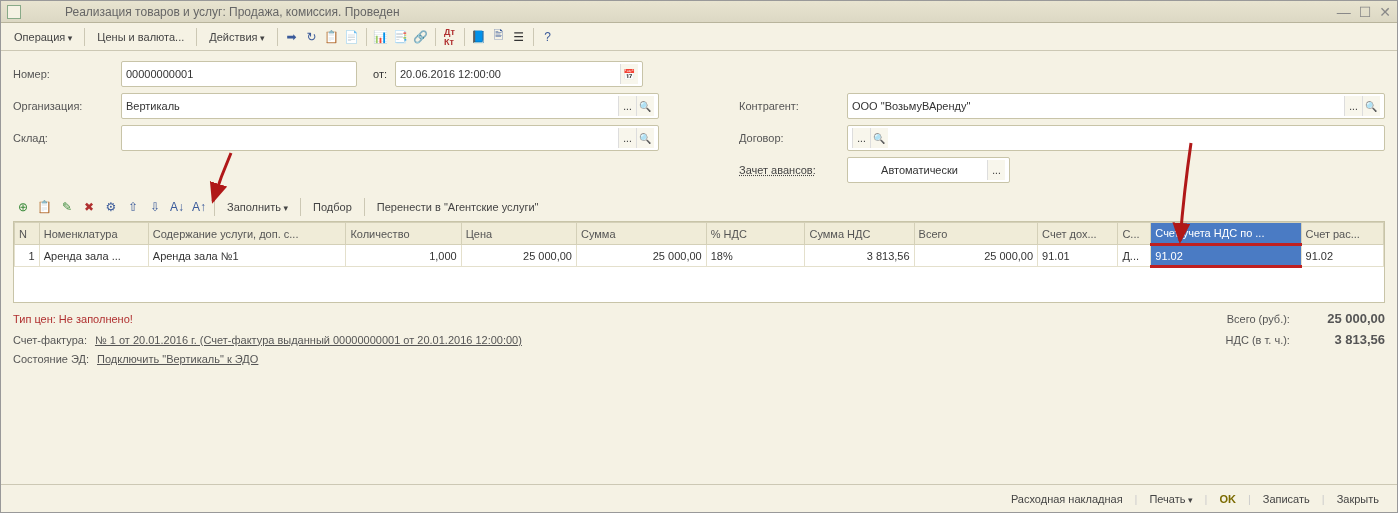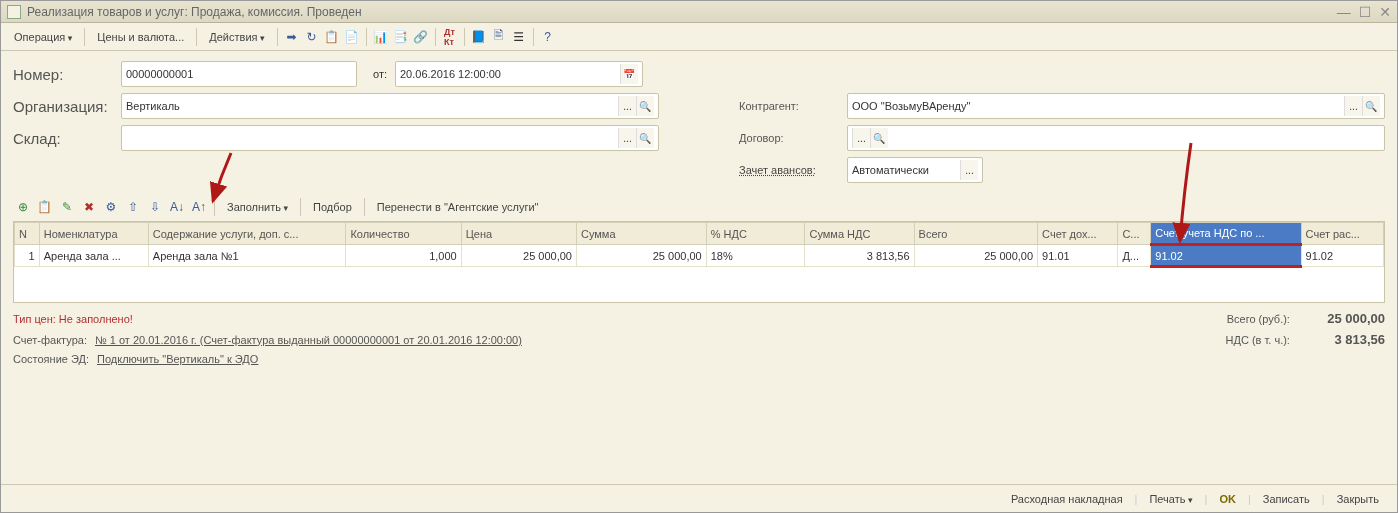--- a/index.html
+++ b/index.html
@@ -1,32 +1,32 @@
 <!DOCTYPE html>
 <html><head>
   <meta charset="utf-8">
   <style>
     * { box-sizing: border-box; margin: 0; padding: 0; font-family: Arial, sans-serif; }
     body { background: #f5f2e4; font-size: 11px; color: #333; }
     .window { width: 1398px; height: 513px; border: 1px solid #999; background: #f5f2e4; position: relative; }
     .titlebar { height: 22px; background: linear-gradient(#e8e4d0, #dcd8c4); border-bottom: 1px solid #b8b49c; display: flex; align-items: center; padding: 0 6px; }
     .titlebar-icon { width: 14px; height: 14px; background: #f5f2e4; border: 1px solid #8a8; margin-right: 6px; }
-    .titlebar-text { flex: 1; color: #666; font-size: 12px; }
+    .titlebar-text { flex: 1; color: #666; font-size: 12px; margin-left: 38px; }
     .window-controls { display: flex; gap: 8px; color: #888; }
     .window-controls span { cursor: pointer; font-size: 14px; }
     
     .toolbar { height: 28px; display: flex; align-items: center; padding: 0 6px; gap: 2px; border-bottom: 1px solid #ccc8b4; }
     .toolbar-btn { padding: 3px 6px; background: transparent; border: 1px solid transparent; cursor: pointer; font-size: 11px; color: #444; border-radius: 3px; }
     .dropdown-arrow::after { content: " ▾"; font-size: 9px; }
     .toolbar-sep { width: 1px; height: 18px; background: #ccc8b4; margin: 0 3px; }
     .toolbar-icon { width: 18px; height: 18px; display: inline-flex; align-items: center; justify-content: center; cursor: pointer; border-radius: 2px; font-size: 12px; }
     
     .form-area { padding: 10px 12px 4px; }
     .form-row { display: flex; align-items: center; margin-bottom: 6px; gap: 8px; }
-    .form-label { width: 100px; color: #555; font-size: 15px; }
+    .form-label { width: 100px; color: #555; font-size: 11px; }
     .form-label-r { width: 100px; color: #555; font-size: 11px; }
     .form-input { height: 22px; border: 1px solid #c8c4a8; background: #fff; padding: 12px 4px; font-size: 11px; border-radius: 2px; position: relative; display: flex; align-items: center; }
     .input-btn { width: 18px; height: 20px; border-left: 1px solid #ddd; display: inline-flex; align-items: center; justify-content: center; cursor: pointer; font-size: 10px; background: #f8f6ec; }
     .form-cols { display: flex; gap: 20px; }
     .form-col { flex: 1; }
     .dotted-underline { text-decoration: underline dotted; color: #444; }
     
     .tabs-wrap { padding: 0 12px; }
     .tabs { display: flex; gap: 2px; border-bottom: 1px solid #c8c4a8; }
     .tab { padding: 4px 12px; border: 1px solid #c8c4a8; border-bottom: none; background: #ede9d4; border-radius: 4px 4px 0 0; cursor: pointer; font-size: 11px; color: #555; }
@@ -149,21 +149,21 @@
         </div>
         <div class="form-row">
           <div class="form-label-r">Договор:</div>
           <div class="form-input" style="flex:1;">
             <span class="input-btn">...</span>
             <span class="input-btn">🔍</span>
           </div>
         </div>
         <div class="form-row">
           <div class="form-label-r dotted-underline">Зачет авансов:</div>
-          <div class="form-input" style="width:136px;">
+          <div class="form-input" style="width:163px;text-align:center;">
             <span style="flex:1;">Автоматически</span>
             <span class="input-btn">...</span>
           </div>
         </div>
       </div>
     </div>
   </div>
 
   <div class="tabs-wrap">
 

